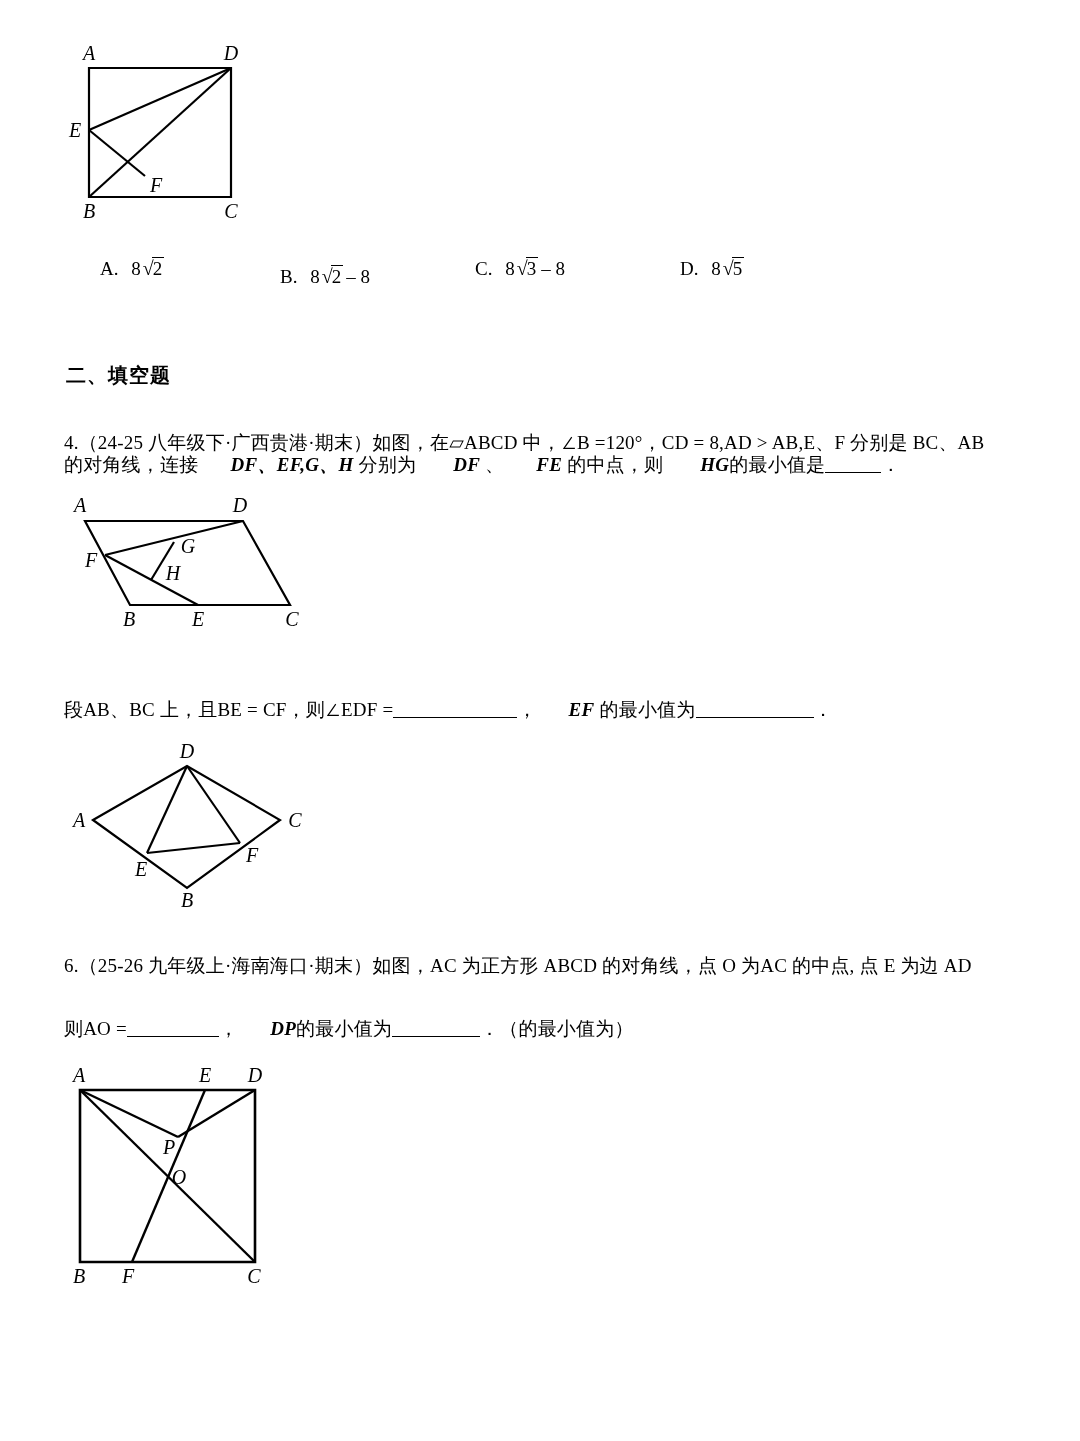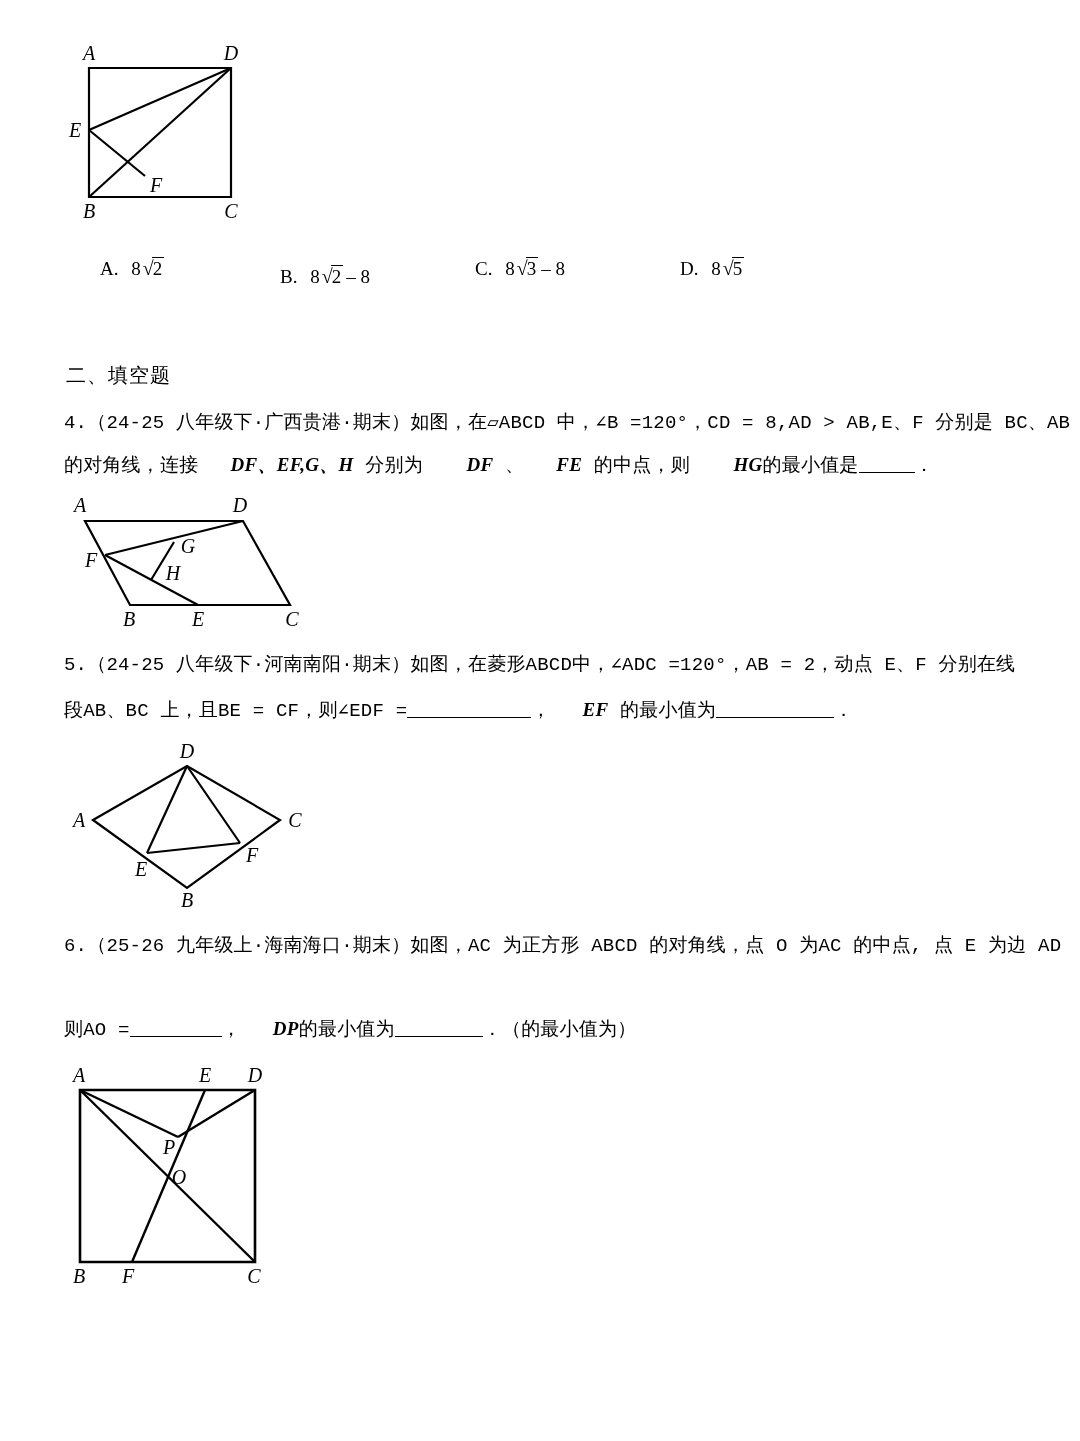--- a/index.html
+++ b/index.html
@@ -21,41 +21,41 @@
     height: 1441px;
   }
   
   .qline {
     position: absolute;
     font-size: 19px;
     line-height: 26px;
     white-space: nowrap;
     letter-spacing: 0.2px;
   }
-  .cn { font-family: Liberation Mono, monospace; }
+  .cn { font-family: Liberation Serif, serif; margin-top: 20px; }
   .mi {
     font-family: "Liberation Serif", "DejaVu Serif", serif;
     font-style: italic;
     font-weight: 700;
     letter-spacing: 0.3px;
     margin-left: 32px;
   }
   .mn {
     font-family: "Liberation Serif", "DejaVu Serif", serif;
     font-style: normal;
   }
   .blank {
     display: inline-block;
     border-bottom: 1.4px solid #000;
     vertical-align: -2px;
   }
   .section-head {
     position: absolute;
     font-family: "DejaVu Serif", "Liberation Serif", serif;
-    font-weight: 400;
+    font-weight: 700;
     font-size: 20px;
     letter-spacing: 1px;
   }
   
   .options {
     position: absolute;
     left: 100px;
     top: 258px;
     width: 760px;
     height: 40px;
@@ -155,21 +155,20 @@
       <text class="lbl" x="180" y="17" text-anchor="middle">D</text>
       <text class="lbl" x="31" y="72" text-anchor="middle">F</text>
       <text class="lbl" x="128" y="58" text-anchor="middle">G</text>
       <text class="lbl" x="113" y="85" text-anchor="middle">H</text>
       <text class="lbl" x="69" y="131" text-anchor="middle">B</text>
       <text class="lbl" x="138" y="131" text-anchor="middle">E</text>
       <text class="lbl" x="232" y="131" text-anchor="middle">C</text>
     </svg>
   </div>
 
-  <div class="qline cn" style="left:64px; top:652px;">5.（24-25 八年级下·河南南阳·期末）如图，在菱形ABCD中，∠ADC =120°，AB = 2，动点 E、F 分别在线</div>
 
   <div class="qline" style="left:64px; top:697px;">
     <span class="cn">段AB、BC 上，且BE = CF，则∠EDF =</span><span class="blank" style="width:124px;"></span><span class="cn">，</span><span class="mi">EF</span><span class="cn"> 的最小值为</span><span class="blank" style="width:118px;"></span><span class="cn">．</span>
   </div>
 
   <div class="figure" style="left:60px; top:740px; width:270px; height:170px;">
     <svg width="270" height="170" viewBox="0 0 270 170">
       <path d="M33,80 L127,26 L220,80 L127,148 Z" fill="none" stroke="#000" stroke-width="2.2"></path>
 
       <line x1="127" y1="26" x2="87" y2="113" stroke="#000" stroke-width="2.2"></line>

